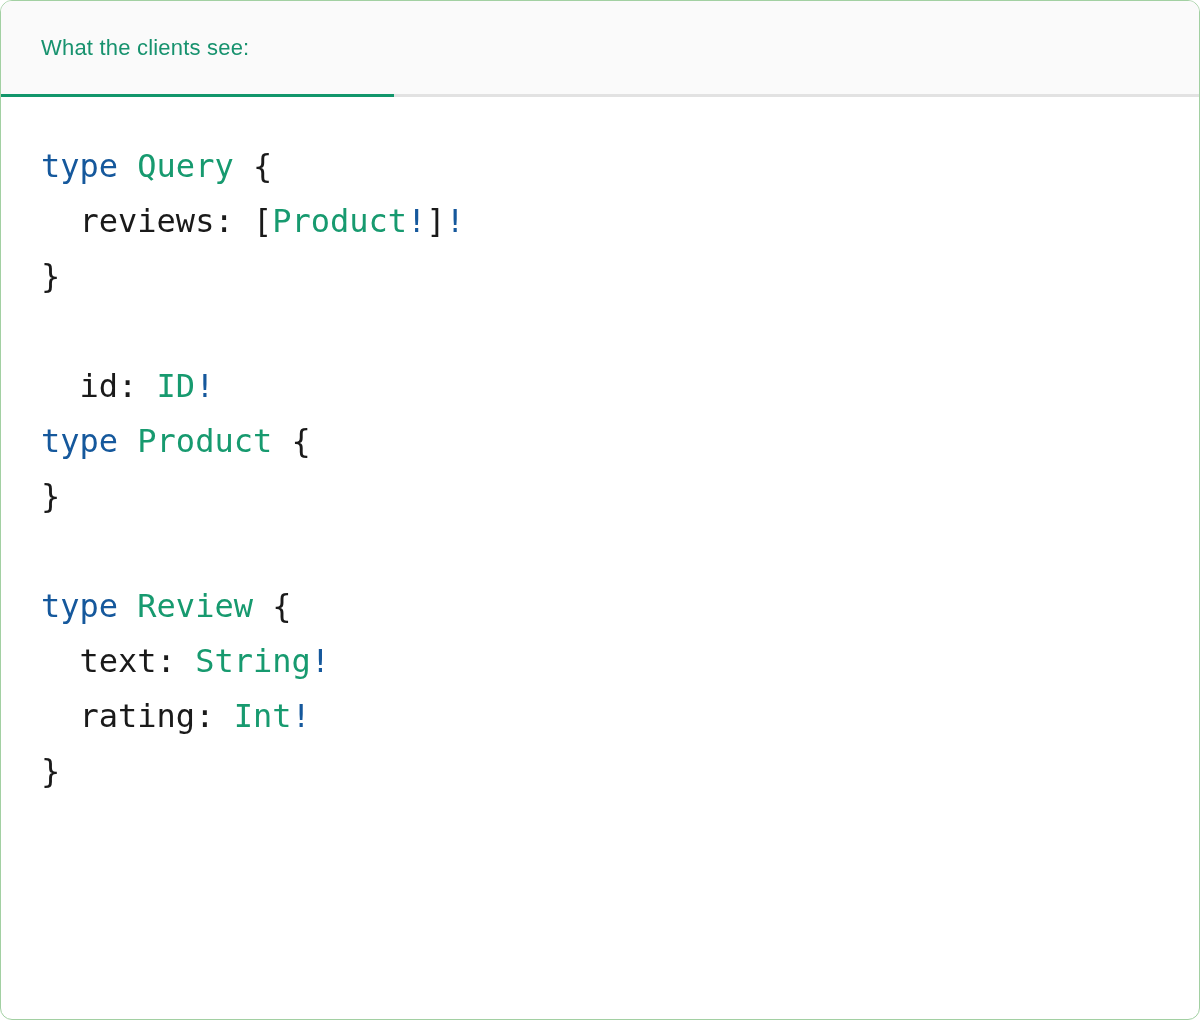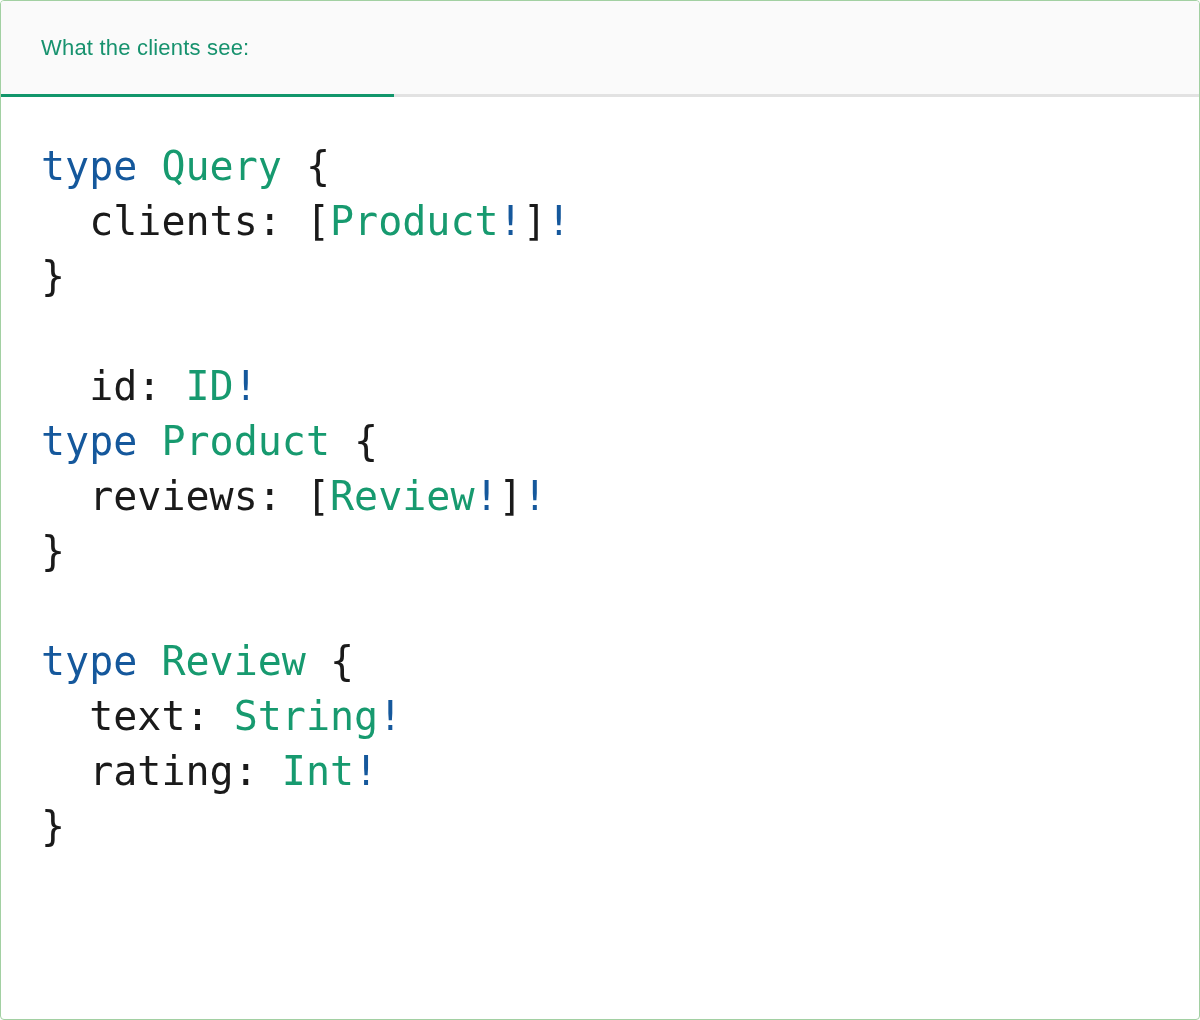--- a/index.html
+++ b/index.html
@@ -19,21 +19,21 @@
     background: #ffffff;
     width: 1200px;
     height: 1020px;
     overflow: hidden;
   }
   .card {
     width: 1200px;
     height: 1020px;
     background: #ffffff;
     border: 1px solid var(--card-border);
-    border-radius: 4px;
+    border-radius: 12px;
     overflow: hidden;
     position: relative;
   }
   .tabbar {
     height: 96px;
     background: var(--tabbar-bg);
     border-bottom: 3px solid var(--divider);
     display: flex;
     align-items: center;
     position: relative;
@@ -58,21 +58,21 @@
     font-family: "Liberation Sans", sans-serif;
     font-size: 22px;
     font-weight: 500;
     letter-spacing: 0.2px;
     color: var(--header-teal);
     white-space: nowrap;
   }
   .code {
     padding: 42px 40px 40px 40px;
     font-family: "DejaVu Sans Mono", "Liberation Mono", monospace;
-    font-size: 40px;
+    font-size: 32px;
     line-height: 55px;
     color: var(--code-dark);
   }
   .code-line {
     white-space: pre;
     min-height: 55px;
   }
   .tok-plain   { color: var(--code-dark); }
   .tok-keyword { color: var(--code-blue); }
   .tok-bang    { color: var(--code-blue); }
@@ -83,26 +83,25 @@
 
 <div class="card">
   <div class="tabbar">
     <div class="tab">
       <span class="tab-label">What the clients see:</span>
       <div class="tab-indicator"></div>
     </div>
   </div>
   <div class="code">
       <div class="code-line"><span class="tok-keyword">type</span><span class="tok-plain"> </span><span class="tok-typename">Query</span><span class="tok-plain"> {</span></div>
-      <div class="code-line"><span class="tok-plain">  clients: [</span><span class="tok-typename">Product</span><span class="tok-bang">!</span><span class="tok-plain">]</span><span class="tok-bang">!</span></div>
+      <div class="code-line"><span class="tok-plain">  reviews: [</span><span class="tok-typename">Product</span><span class="tok-bang">!</span><span class="tok-plain">]</span><span class="tok-bang">!</span></div>
       <div class="code-line"><span class="tok-plain">}</span></div>
       <div class="code-line">&nbsp;</div>
       <div class="code-line"><span class="tok-plain">  id: </span><span class="tok-typename">ID</span><span class="tok-bang">!</span></div>
       <div class="code-line"><span class="tok-keyword">type</span><span class="tok-plain"> </span><span class="tok-typename">Product</span><span class="tok-plain"> {</span></div>
-      <div class="code-line"><span class="tok-plain">  reviews: [</span><span class="tok-typename">Review</span><span class="tok-bang">!</span><span class="tok-plain">]</span><span class="tok-bang">!</span></div>
       <div class="code-line"><span class="tok-plain">}</span></div>
       <div class="code-line">&nbsp;</div>
       <div class="code-line"><span class="tok-keyword">type</span><span class="tok-plain"> </span><span class="tok-typename">Review</span><span class="tok-plain"> {</span></div>
       <div class="code-line"><span class="tok-plain">  text: </span><span class="tok-typename">String</span><span class="tok-bang">!</span></div>
       <div class="code-line"><span class="tok-plain">  rating: </span><span class="tok-typename">Int</span><span class="tok-bang">!</span></div>
       <div class="code-line"><span class="tok-plain">}</span></div>
     </div>
 </div>
 
 </body></html>

